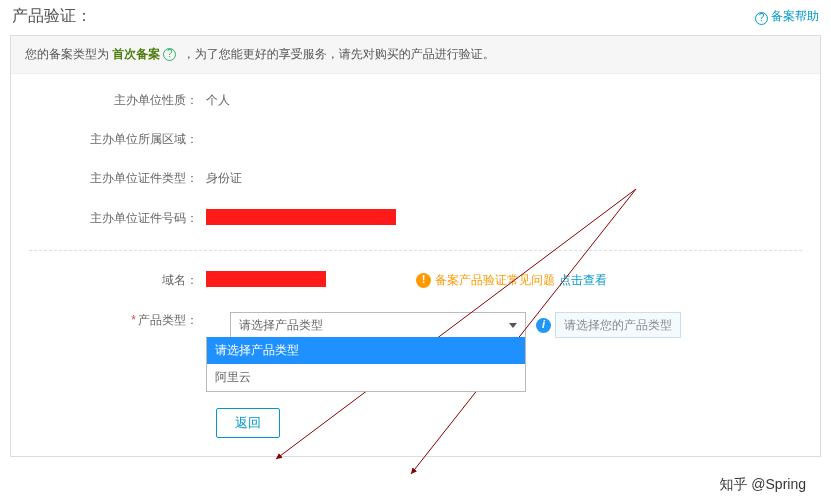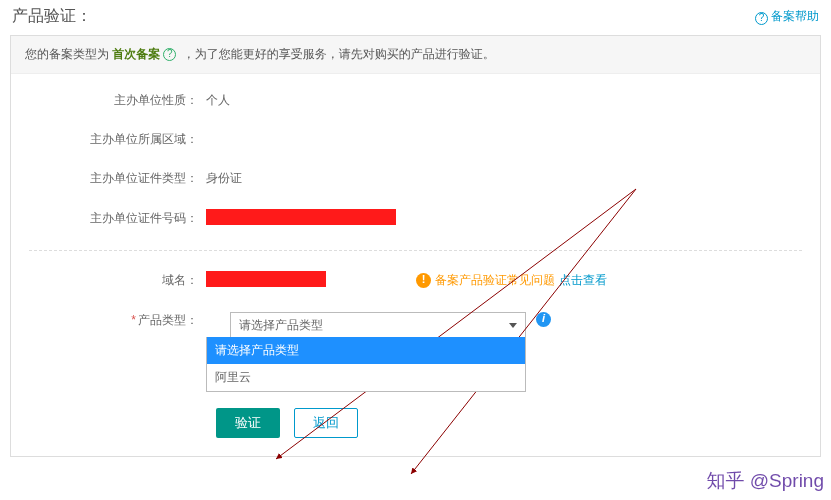--- a/index.html
+++ b/index.html
@@ -34,21 +34,21 @@
   .select-top { border:1px solid #bbb; height:26px; line-height:24px; padding:0 22px 0 8px; font-size:12px; color:#666; background:#fff; position:relative; cursor:pointer; }
   .select-top::after { content:""; position:absolute; right:8px; top:10px; border-left:4px solid transparent; border-right:4px solid transparent; border-top:5px solid #555; }
   .dropdown { position:absolute; top:25px; left:0; width:320px; border:1px solid #bbb; background:#fff; z-index:5; border-top:none; }
   .opt { padding:5px 8px; font-size:12px; cursor:pointer; }
   .opt.sel { background:#1e90ff; color:#fff; }
   .tip-box { border:1px solid #cde; background:#f4fbff; color:#888; padding:4px 8px; font-size:12px; height:26px; line-height:16px; }
   .btns { display:flex; gap:14px; padding:0 0 18px 205px; margin-top:70px; }
   .btn { height:30px; width:64px; font-size:13px; border-radius:2px; cursor:pointer; display:flex; align-items:center; justify-content:center; }
   .btn-primary { background:#009688; color:#fff; border:none; }
   .btn-default { background:#fff; color:#0099cc; border:1px solid #0099cc; }
-  .watermark { position:absolute; right:7px; bottom:6px; color:#4c1d95; font-size:19px; opacity:.8; pointer-events:none; }
+  .watermark { position:absolute; right:25px; bottom:6px; color:#000000; font-size:14px; opacity:.8; pointer-events:none; }
   .arrows { position:absolute; top:0; left:0; pointer-events:none; }
 </style>
 </head>
 <body>
 
 <div class="header">
   <div class="header-title">产品验证：</div>
   <div class="help-link">
     <span class="help-icon"></span>
     <span>备案帮助</span>
@@ -93,25 +93,25 @@
       <div class="label req">产品类型：</div>
       <div class="select-box">
         <div class="select-top">请选择产品类型</div>
         <div class="dropdown">
           <div class="opt sel">请选择产品类型</div>
           <div class="opt">阿里云</div>
         </div>
       </div>
       <div class="right-hint2">
         <span class="b-icon"></span>
+        <span class="tip-box">请选择您的产品类型</span>
       </div>
     </div>
 
     <div class="btns">
-      <div class="btn btn-primary">验证</div>
       <div class="btn btn-default">返回</div>
     </div>
 
     <svg class="arrows" width="831" height="470">
       <defs>
         <marker id="ah" markerWidth="8" markerHeight="8" refX="6" refY="3" orient="auto">
           <path d="M0,0 L6,3 L0,6 Z" fill="#8b0000"></path>
         </marker>
       </defs>
       <line x1="625" y1="115" x2="265" y2="385" stroke="#8b0000" stroke-width="1" marker-end="url(#ah)"></line>

